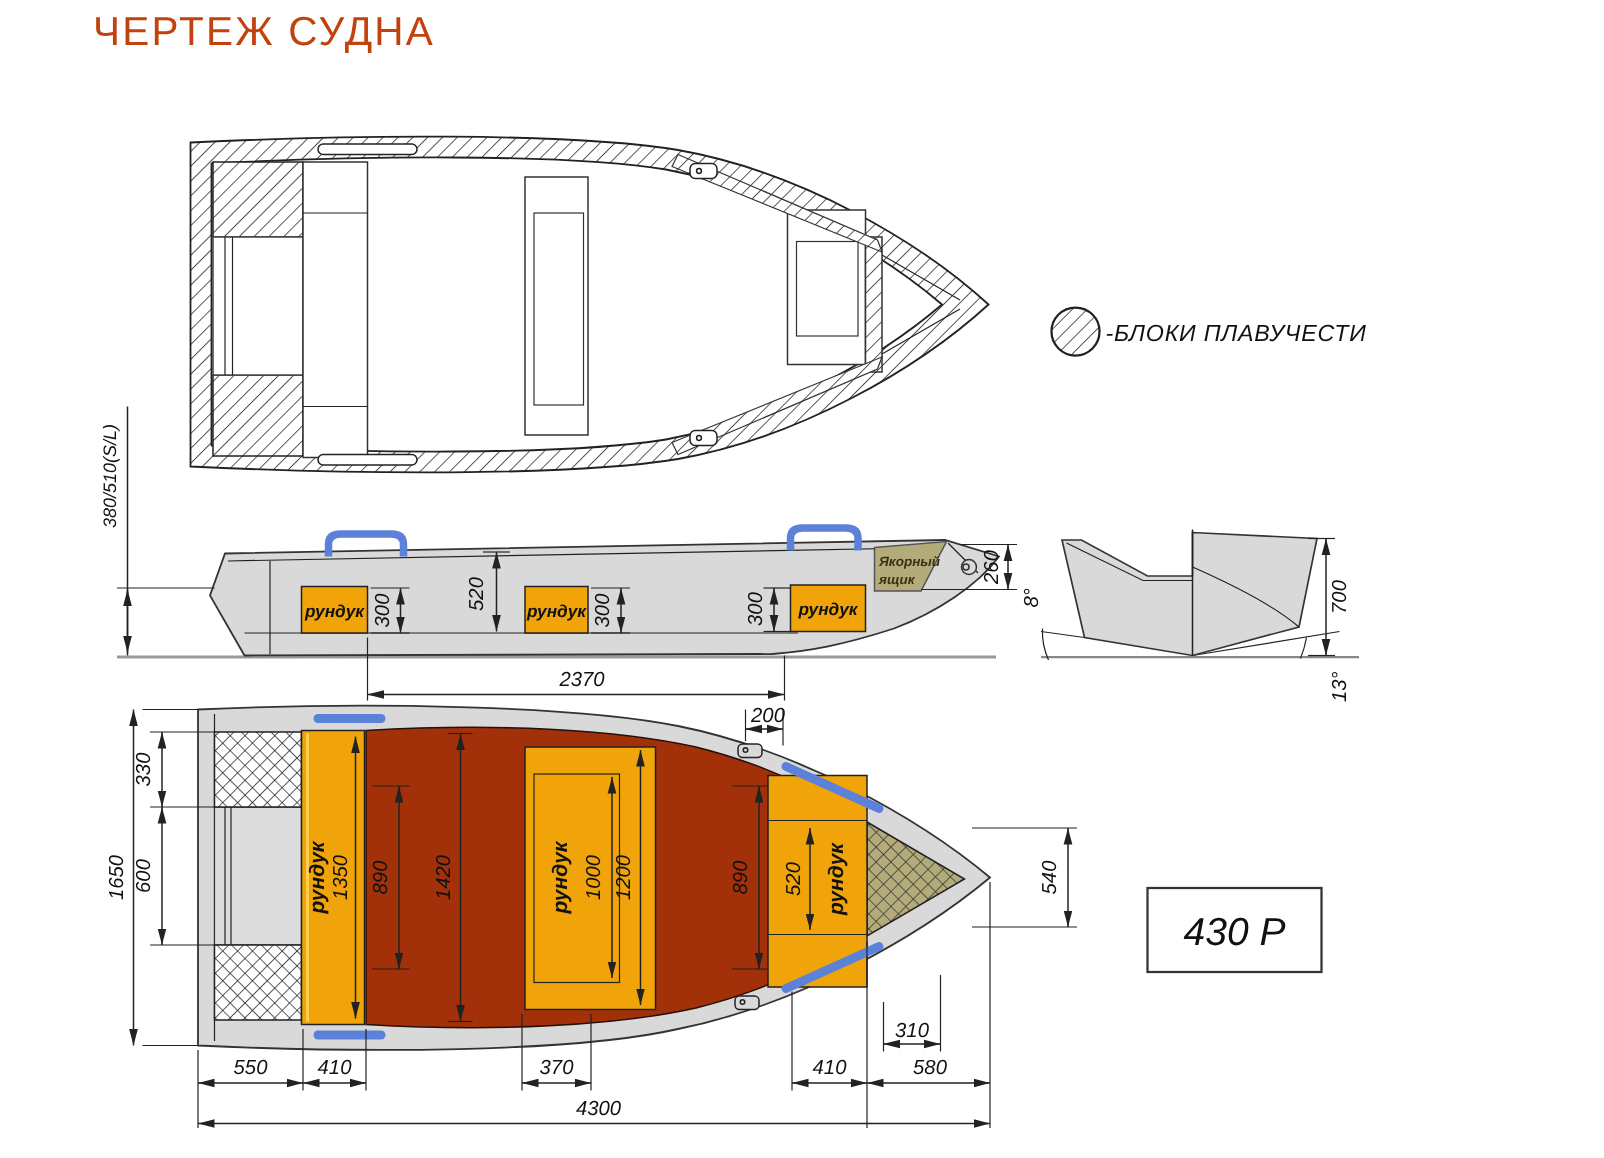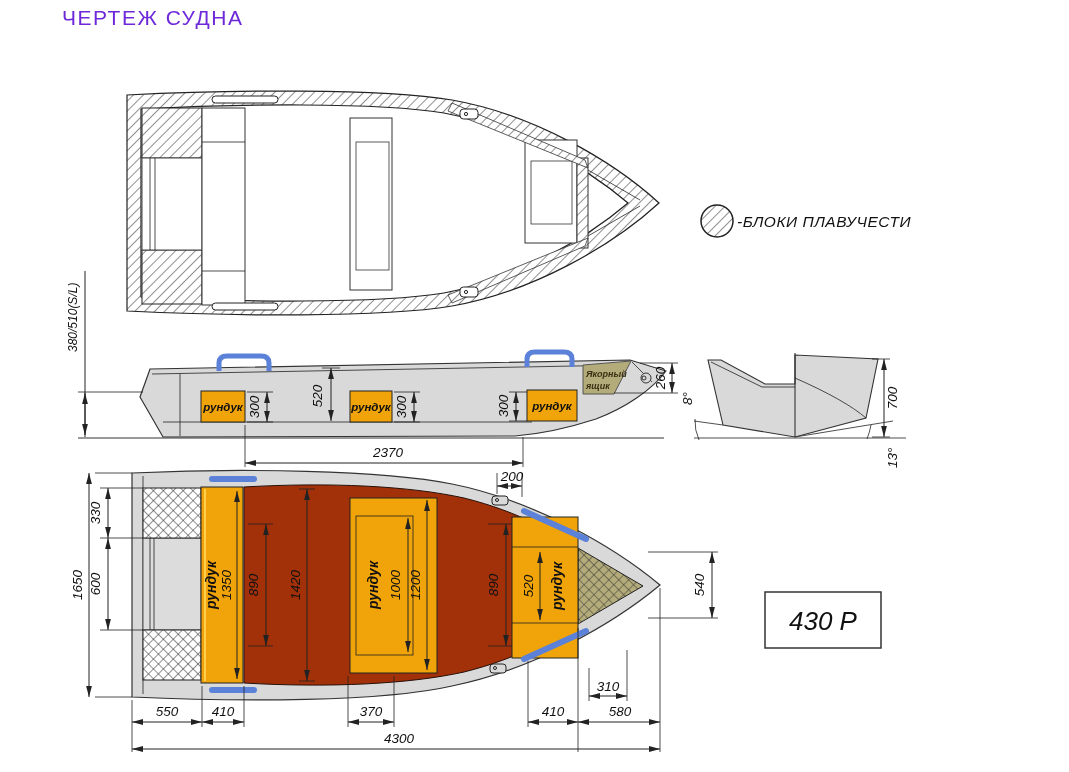--- a/index.html
+++ b/index.html
@@ -1,19 +1,19 @@
 <!DOCTYPE html>
 <html><head>
 <meta charset="utf-8">
 <style>
   html,body{margin:0;padding:0;background:#fff;}
   .stage{position:relative;width:1069px;height:772px;background:#fff;overflow:hidden;
          font-family:"Liberation Sans",sans-serif;}
-  h1.title{position:absolute;left:62px;top:6px;margin:0;font-size:21px;font-weight:500;
-           letter-spacing:1.5px;color:#6d28d9;font-family:"Liberation Sans",sans-serif;}
+  h1.title{position:absolute;left:62px;top:6px;margin:0;font-size:27px;font-weight:500;
+           letter-spacing:1.5px;color:#c2410c;font-family:"Liberation Sans",sans-serif;}
   svg{position:absolute;left:0;top:0;}
   text{font-family:"Liberation Sans",sans-serif;font-style:italic;fill:#111;}
   .t{font-size:13.5px;}
   .ts{font-size:12px;}
   .lk{font-size:11.5px;font-weight:bold;}
   .lkv{font-size:14px;font-weight:bold;}
   .ab{font-size:9px;font-weight:bold;fill:#3a3114;}
   .lg{font-size:15.5px;letter-spacing:.5px;}
   .badge{font-size:26px;}
   .ln{stroke:#222;stroke-width:1;fill:none;}

